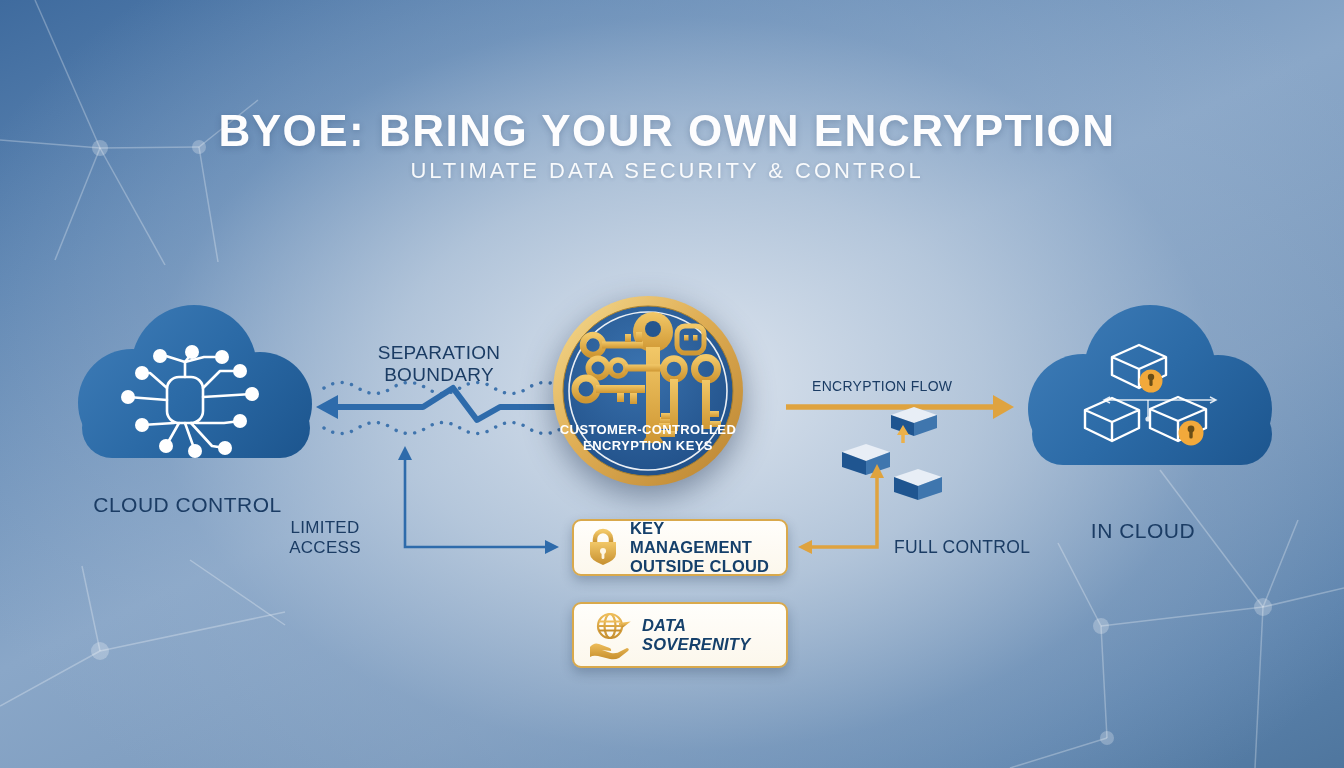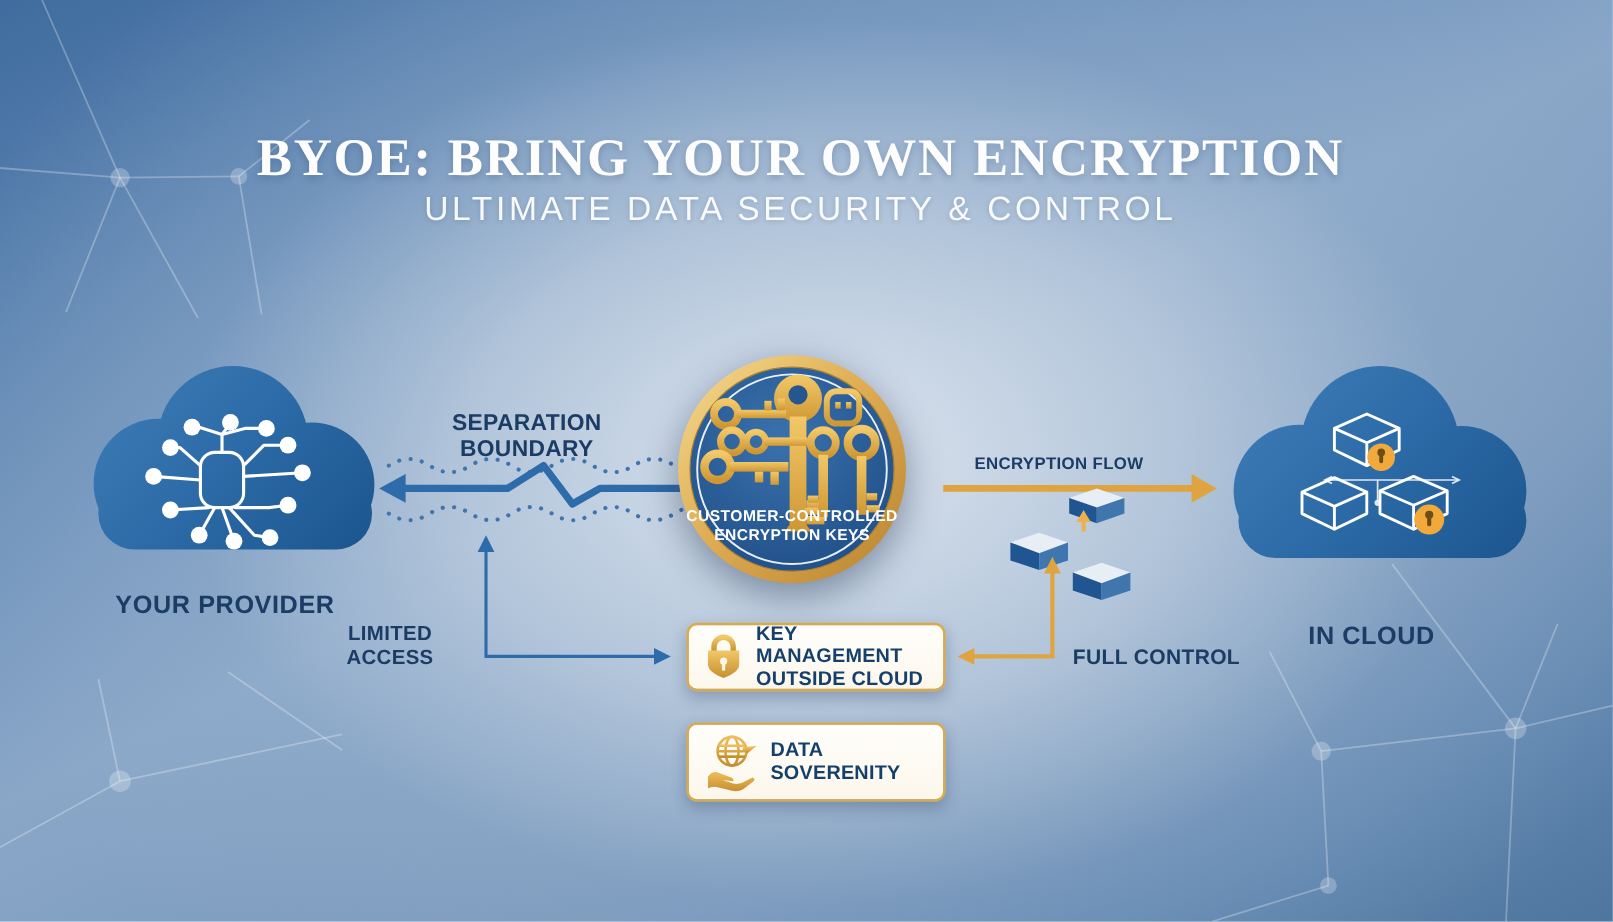--- a/index.html
+++ b/index.html
@@ -11,40 +11,39 @@
       radial-gradient(ellipse 780px 540px at 51% 50%, rgba(224,231,240,0.95) 0%, rgba(193,208,225,0.78) 38%, rgba(152,177,206,0.35) 68%, rgba(120,150,185,0) 100%),
       linear-gradient(155deg, #3f6b9e 0%, #5d85b2 20%, #8aa7c8 48%, #7b9abd 68%, #5c83ad 88%, #4f769e 100%);
   }
   .abs { position:absolute; }
   svg { display:block; overflow:visible; }
 
   .title {
     position:absolute; top:106px; left:0; width:1334px; text-align:center;
     color:#fdfdfe; font-size:44px; font-weight:800; letter-spacing:1.5px;
     text-shadow:0 2px 6px rgba(30,55,90,.25);
-    font-family:Liberation Serif, serif;
   }
   .subtitle {
     position:absolute; top:158px; left:0; width:1334px; text-align:center;
-    color:rgba(255,255,255,.93); font-size:28px; font-weight:500; letter-spacing:3px;
+    color:rgba(255,255,255,.93); font-size:22px; font-weight:500; letter-spacing:3px;
     text-shadow:0 1px 4px rgba(30,55,90,.2);
   }
-  .navlabel { color:#1b3c64; font-weight:700; }
+  .navlabel { color:#1b3c64; font-weight:400; }
   .cloud-label { position:absolute; text-align:center; font-size:21px; letter-spacing:.5px; line-height:26px; }
   .flow-label  { position:absolute; font-size:14px; letter-spacing:.3px; }
 
   .callout {
     position:absolute; left:572px; width:216px;
     background:linear-gradient(180deg,#fffefb,#fcf7ec);
     border:2px solid #d9a94c; border-radius:9px;
     box-shadow:0 5px 12px rgba(25,45,75,.28);
     display:flex; align-items:center; gap:10px; padding:6px 10px 7px 12px;
   }
   .callout-text { color:#15406b; font-weight:800; font-size:16.5px; line-height:19px; letter-spacing:.2px; }
-  .emblem-wrap { position:absolute; left:560px; top:291px; filter:drop-shadow(0 10px 16px rgba(20,40,70,.45));text-align:center; }
+  .emblem-wrap { position:absolute; left:548px; top:291px; filter:drop-shadow(0 10px 16px rgba(20,40,70,.45));text-align:center; }
   .emblem-text { font-weight:bold; letter-spacing:.4px; }
 </style>
 </head>
 <body>
 
 <svg class="abs" width="1344" height="768" viewBox="0 0 1344 768" style="left:0;top:0;">
   <g stroke="rgba(255,255,255,0.28)" stroke-width="1.5" fill="none">
     <path d="M100 148 L35 0"></path>
       <path d="M100 148 L0 140"></path>
       <path d="M100 148 L199 147"></path>
@@ -115,21 +114,21 @@
       <circle cx="178" cy="75" r="7"></circle>
     <circle cx="66" cy="101" r="7"></circle>
       <circle cx="190" cy="98" r="7"></circle>
     <circle cx="80" cy="129" r="7"></circle>
       <circle cx="178" cy="125" r="7"></circle>
     <circle cx="104" cy="150" r="7"></circle>
       <circle cx="133" cy="155" r="7"></circle>
       <circle cx="163" cy="152" r="7"></circle>
   </g>
 </svg>
-<div class="cloud-label navlabel" style="left:75px;top:492px;width:225px;">YOUR PROVIDER</div>
+<div class="cloud-label navlabel" style="left:75px;top:492px;width:225px;">CLOUD CONTROL</div>
 
 <svg class="abs" width="275" height="180" viewBox="0 0 275 180" style="left:1010px;top:297px;">
   <defs>
     <linearGradient id="cg2" gradientUnits="userSpaceOnUse" x1="50" y1="0" x2="245" y2="180">
       <stop offset="0" stop-color="#3e7cb7"></stop>
         <stop offset=".5" stop-color="#2b6aa6"></stop>
         <stop offset="1" stop-color="#1d568f"></stop>
     </linearGradient>
   </defs>
   <g fill="url(#cg2)">
@@ -298,21 +297,21 @@
     <path d="M4 15 h26 v12 q0 6 -13 11 q-13 -5 -13 -11 Z" fill="url(#lk)"></path>
     <circle cx="17" cy="24" r="3" fill="#fdf6e4"></circle>
       <rect x="15.6" y="25" width="2.8" height="7" rx="1.3" fill="#fdf6e4"></rect>
   </svg>
   <div class="callout-text">
     <span>KEY MANAGEMENT</span><br>
     <span>OUTSIDE CLOUD</span>
   </div>
 </div>
 
-<div class="callout" style="top:602px;height:66px;">
+<div class="callout" style="top:602px;height:66px;font-style:italic;">
   <svg width="46" height="48" viewBox="0 0 46 48">
     <defs>
       <linearGradient id="gh" x1="0" y1="0" x2="0" y2="1">
         <stop offset="0" stop-color="#eebd5a"></stop>
           <stop offset="1" stop-color="#c68f2f"></stop>
       </linearGradient>
     </defs>
     <g stroke="url(#gh)" stroke-width="2.2" fill="none">
       <circle cx="24" cy="15" r="12"></circle>
       <ellipse cx="24" cy="15" rx="5.5" ry="12"></ellipse>

